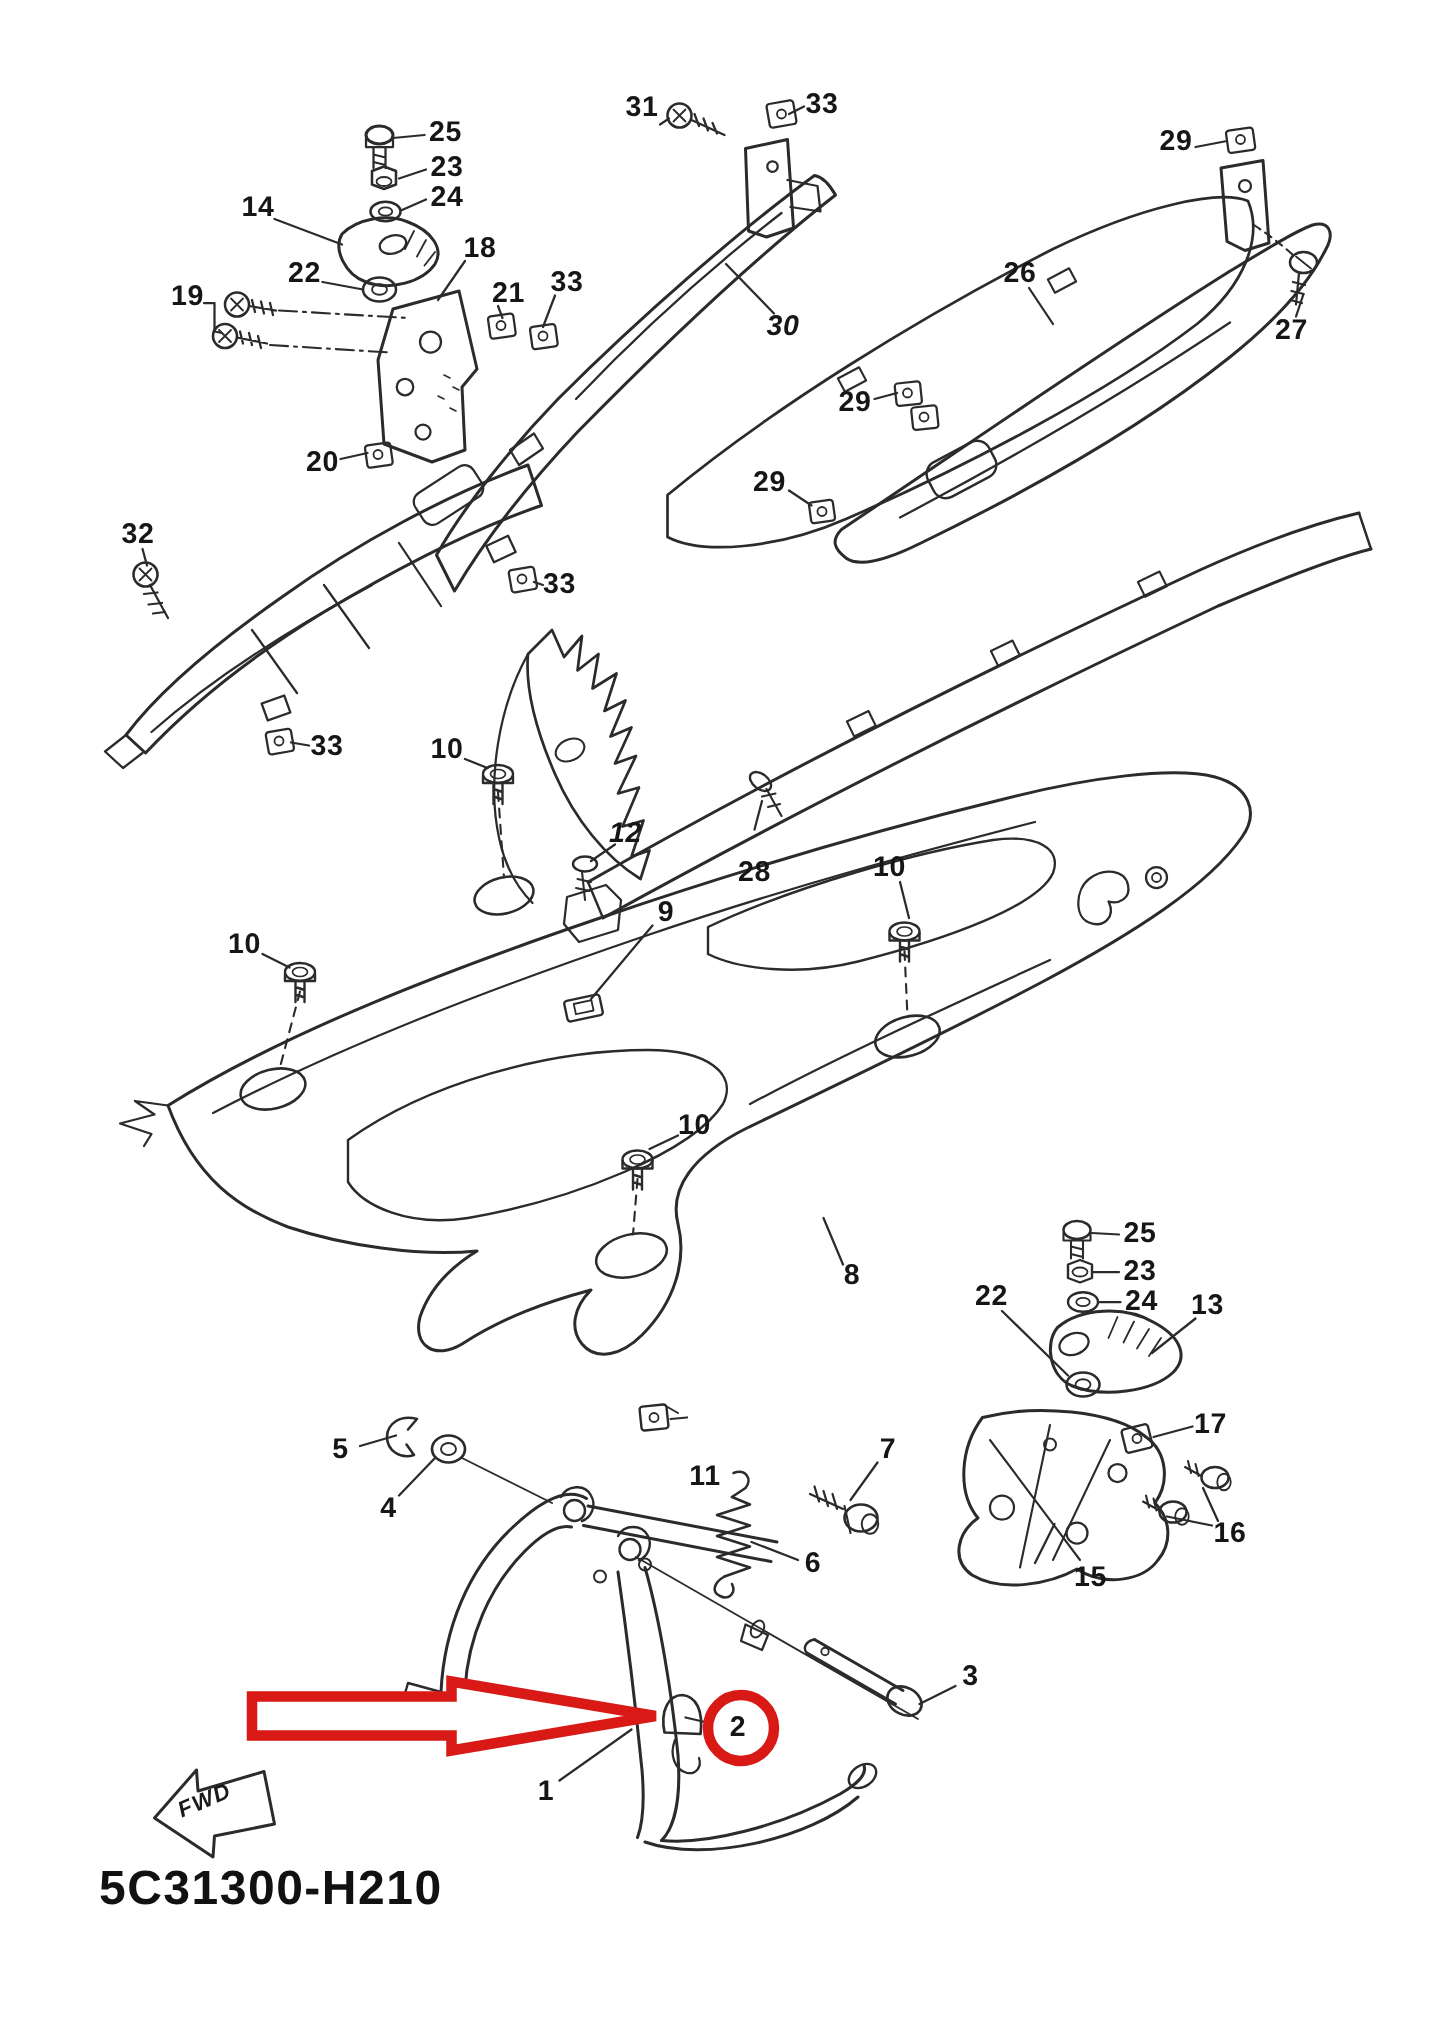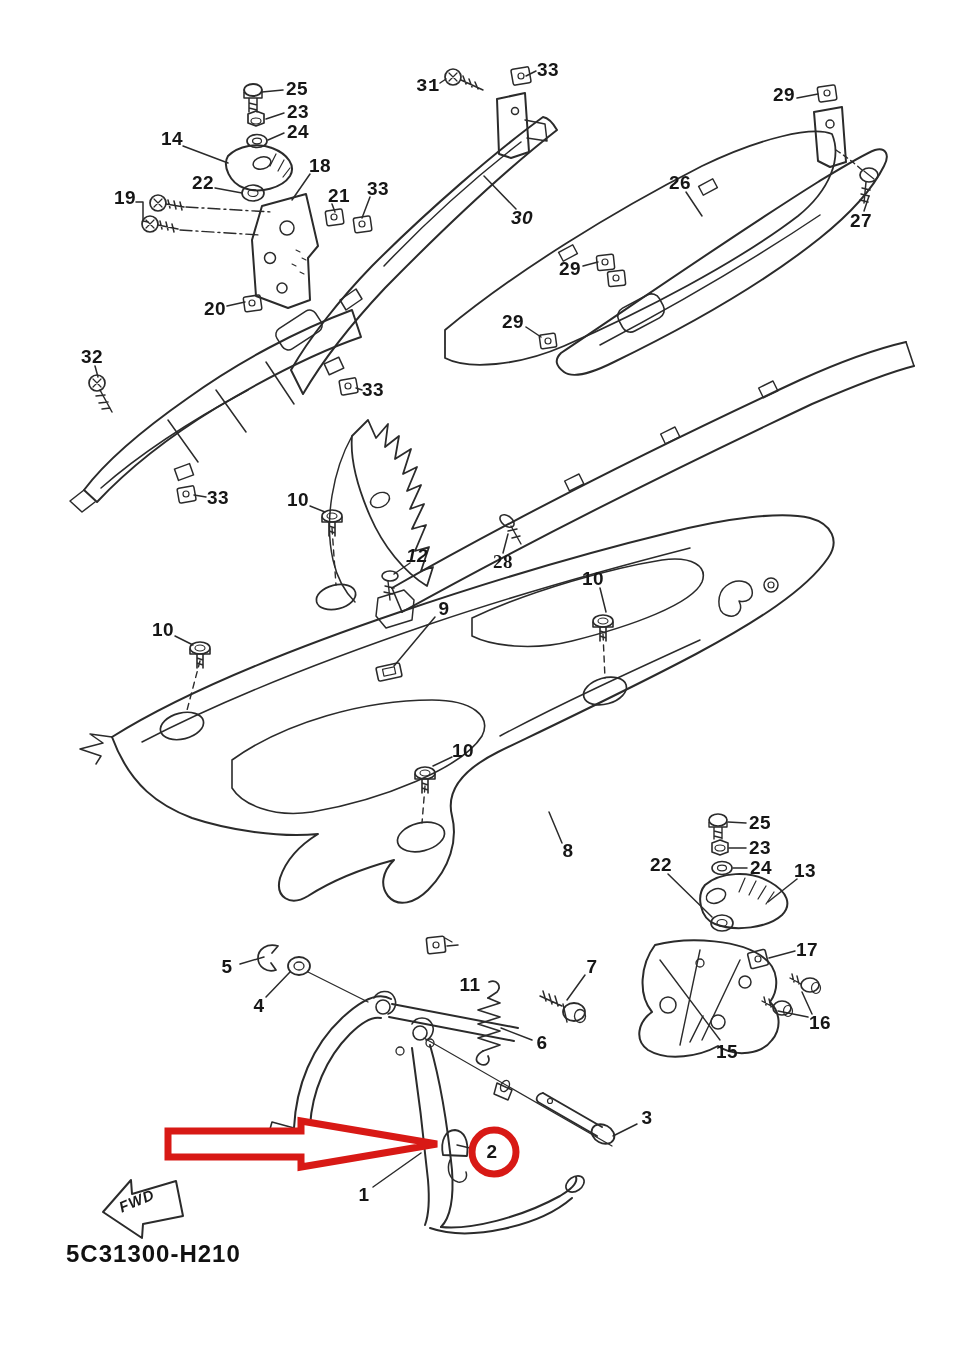--- a/index.html
+++ b/index.html
@@ -2,21 +2,21 @@
 <html style="--hl: #d81915;"><head>
 <meta charset="utf-8">
 <style>
   html,body{margin:0;padding:0;background:#ffffff;}
   #page{position:relative;width:960px;height:1358px;background:#ffffff;overflow:hidden;
         font-family:"Liberation Sans",sans-serif;}
   #art-svg{position:absolute;left:0;top:0;width:960px;height:1358px;}
   #labels{position:absolute;left:0;top:0;width:960px;height:1358px;pointer-events:none;}
   .part-label{position:absolute;transform:translate(-50%,-50%);
       font-size:19px;font-weight:700;color:#161616;letter-spacing:.5px;white-space:nowrap;}
-  .drawing-code{position:absolute;left:66px;top:1240px;font-size:24px;font-weight:700;
+  .drawing-code{position:absolute;left:66px;top:1240px;font-size:32px;font-weight:700;
       color:#111;letter-spacing:1px;}
   .fwd-text{position:absolute;left:118px;top:1192px;font-size:15px;font-weight:700;
       font-style:italic;color:#1a1a1a;transform:rotate(-23deg);letter-spacing:1px;}
 </style>
 </head>
 <body>
 
 <div id="page">
 
 <svg id="art-svg" viewBox="0 0 960 1358" xmlns="http://www.w3.org/2000/svg">
@@ -343,35 +343,35 @@
 <div id="labels">
       <div class="part-label" style="left: 297px; top: 89px;">25</div>
       <div class="part-label" style="left: 298px; top: 112px;">23</div>
       <div class="part-label" style="left: 298px; top: 132px;">24</div>
       <div class="part-label" style="left: 172px; top: 139px;">14</div>
       <div class="part-label" style="left: 203px; top: 183px;">22</div>
       <div class="part-label" style="left: 125px; top: 198px; text-align: center;">19</div>
       <div class="part-label" style="left: 320px; top: 166px;">18</div>
       <div class="part-label" style="left: 339px; top: 196px;">21</div>
       <div class="part-label" style="left: 378px; top: 189px;">33</div>
-      <div class="part-label" style="left: 428px; top: 86px; font-family: Liberation Mono, monospace;">31</div>
+      <div class="part-label" style="left: 428px; top: 72px;">31</div>
       <div class="part-label" style="left: 548px; top: 70px;">33</div>
       <div class="part-label" style="left: 522px; top: 218px; font-style: italic;">30</div>
       <div class="part-label" style="left: 680px; top: 183px;">26</div>
       <div class="part-label" style="left: 784px; top: 95px;">29</div>
       <div class="part-label" style="left: 861px; top: 221px;">27</div>
       <div class="part-label" style="left: 570px; top: 269px;">29</div>
       <div class="part-label" style="left: 513px; top: 322px;">29</div>
       <div class="part-label" style="left: 215px; top: 309px;">20</div>
       <div class="part-label" style="left: 92px; top: 357px;">32</div>
       <div class="part-label" style="left: 373px; top: 390px;">33</div>
       <div class="part-label" style="left: 218px; top: 498px;">33</div>
       <div class="part-label" style="left: 298px; top: 500px;">10</div>
       <div class="part-label" style="left: 417px; top: 556px; font-style: italic;">12</div>
-      <div class="part-label" style="left: 503px; top: 562px; font-family: Liberation Serif, serif;">28</div>
+      <div class="part-label" style="left: 503px; top: 582px;">28</div>
       <div class="part-label" style="left: 444px; top: 609px;">9</div>
       <div class="part-label" style="left: 593px; top: 579px;">10</div>
       <div class="part-label" style="left: 163px; top: 630px;">10</div>
       <div class="part-label" style="left: 463px; top: 751px;">10</div>
       <div class="part-label" style="left: 568px; top: 851px;">8</div>
       <div class="part-label" style="left: 470px; top: 985px;">11</div>
       <div class="part-label" style="left: 760px; top: 823px;">25</div>
       <div class="part-label" style="left: 760px; top: 848px;">23</div>
       <div class="part-label" style="left: 761px; top: 868px;">24</div>
       <div class="part-label" style="left: 661px; top: 865px;">22</div>

